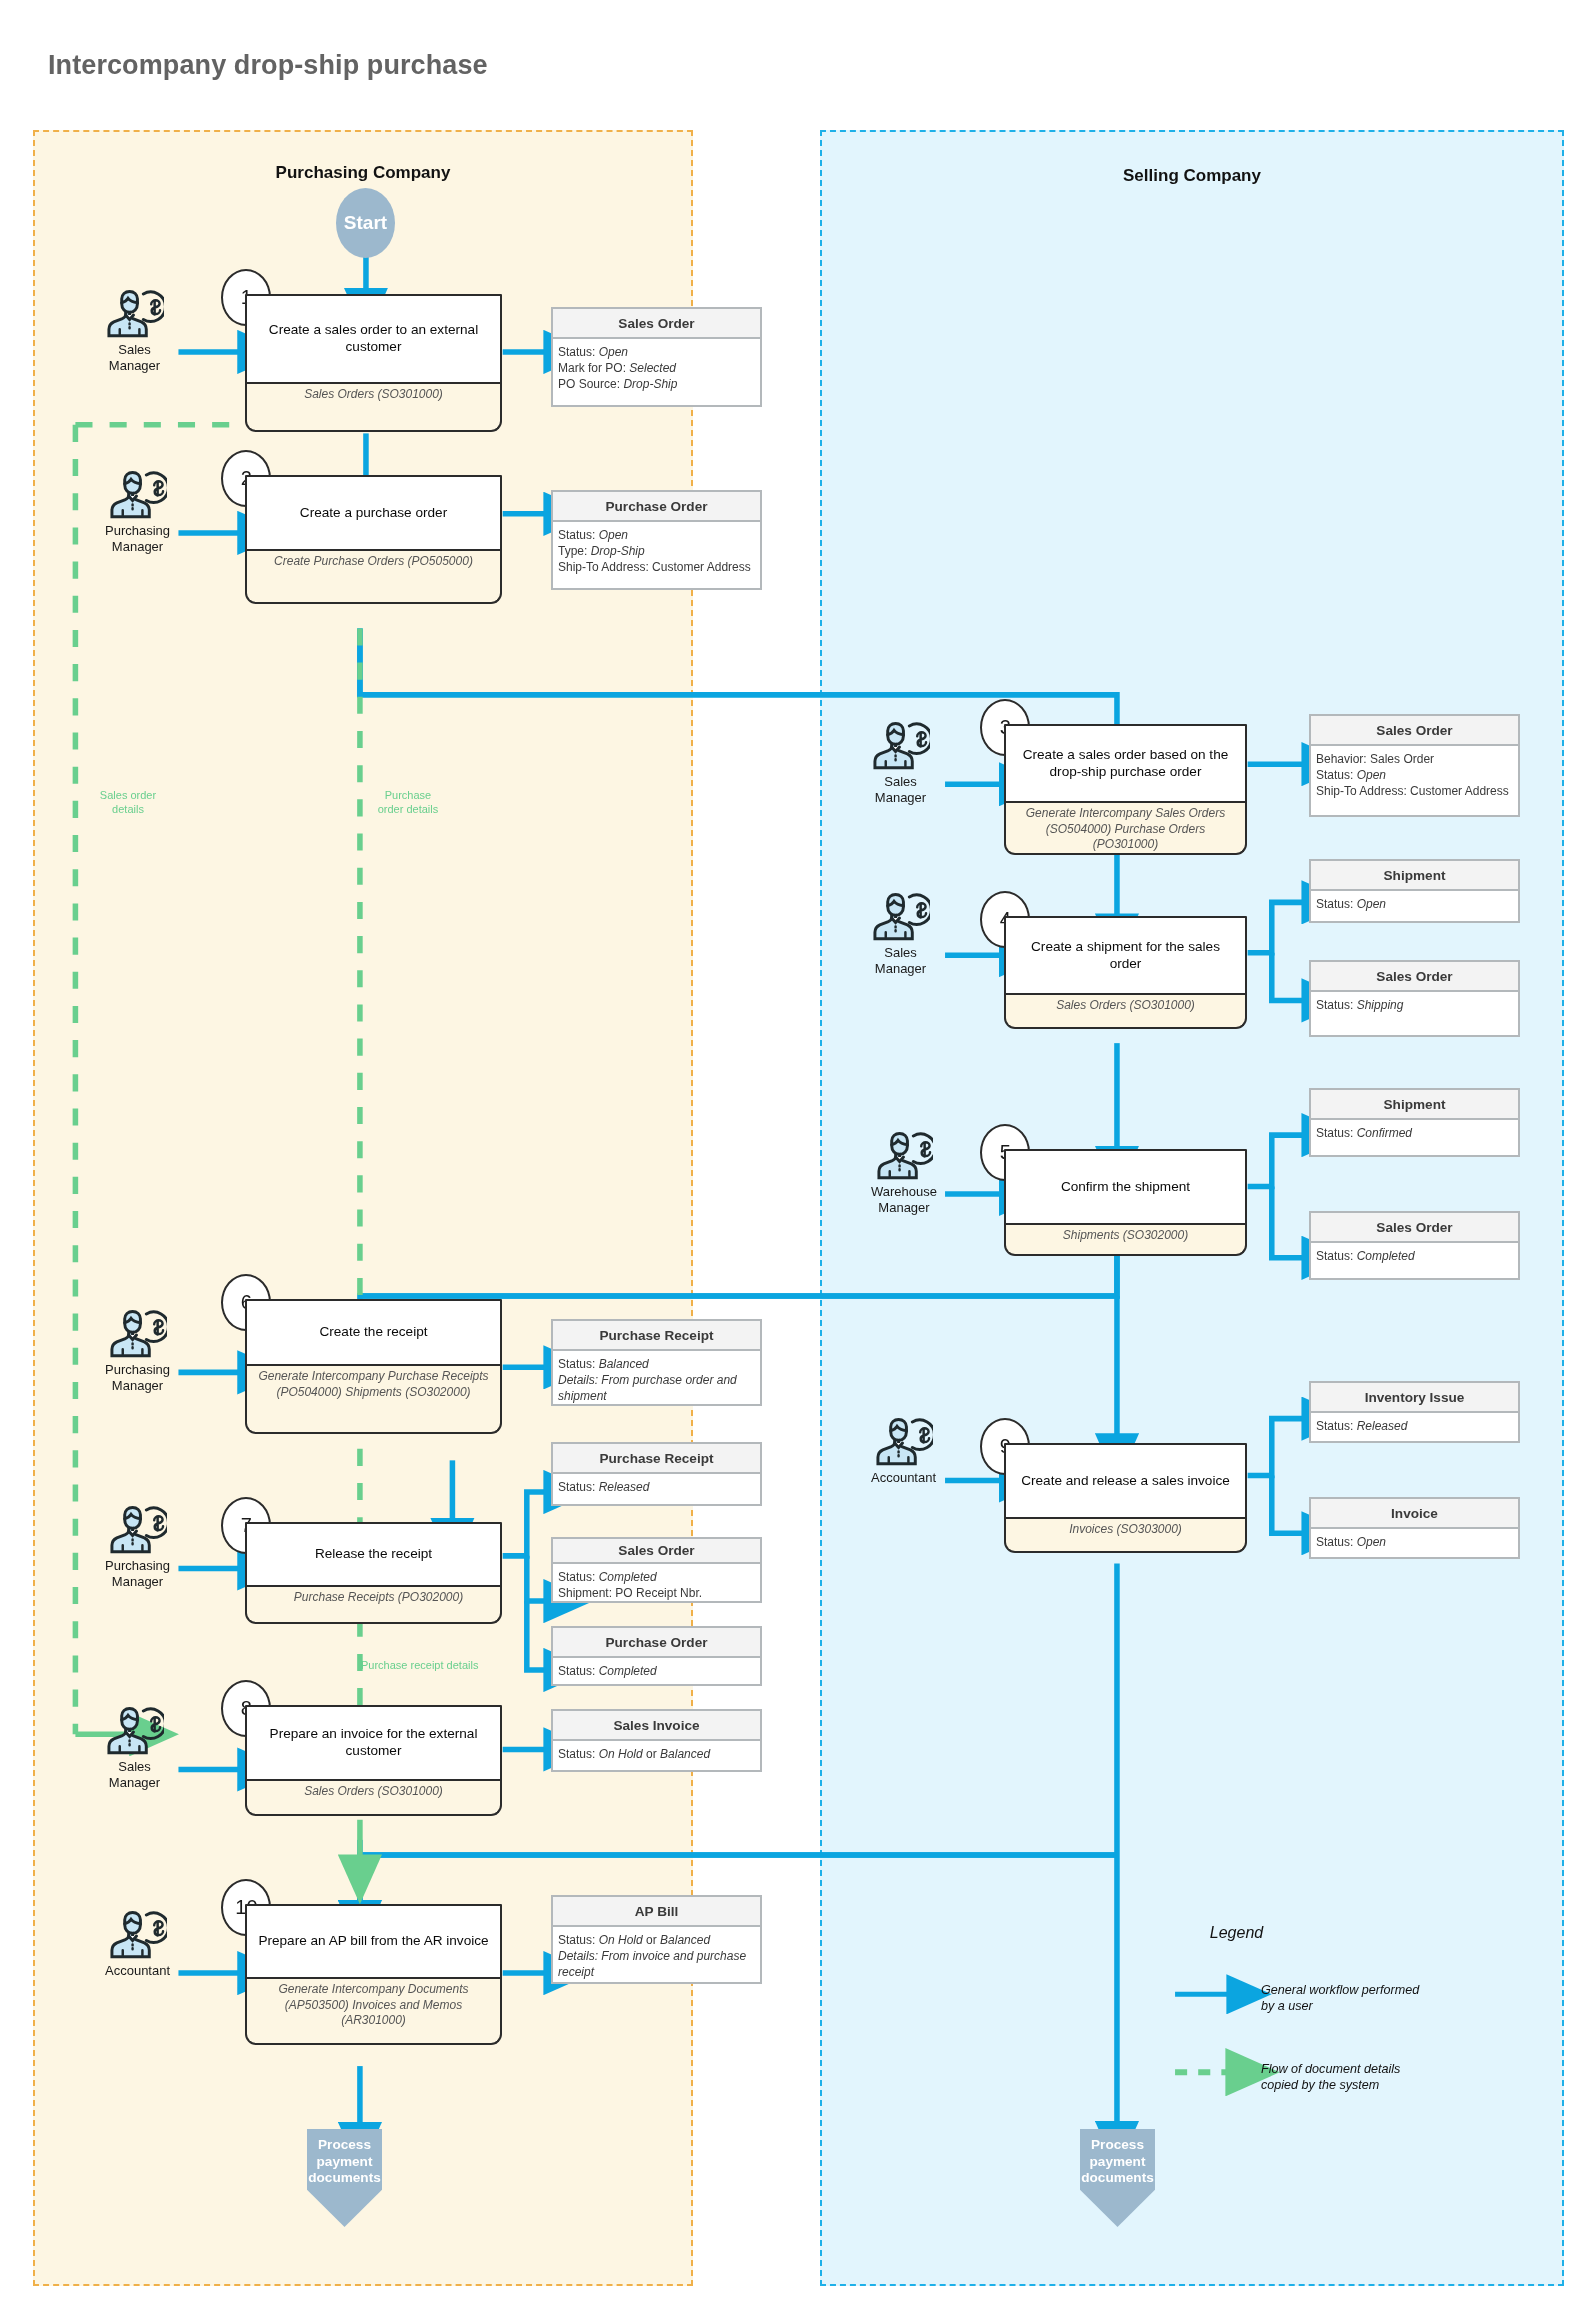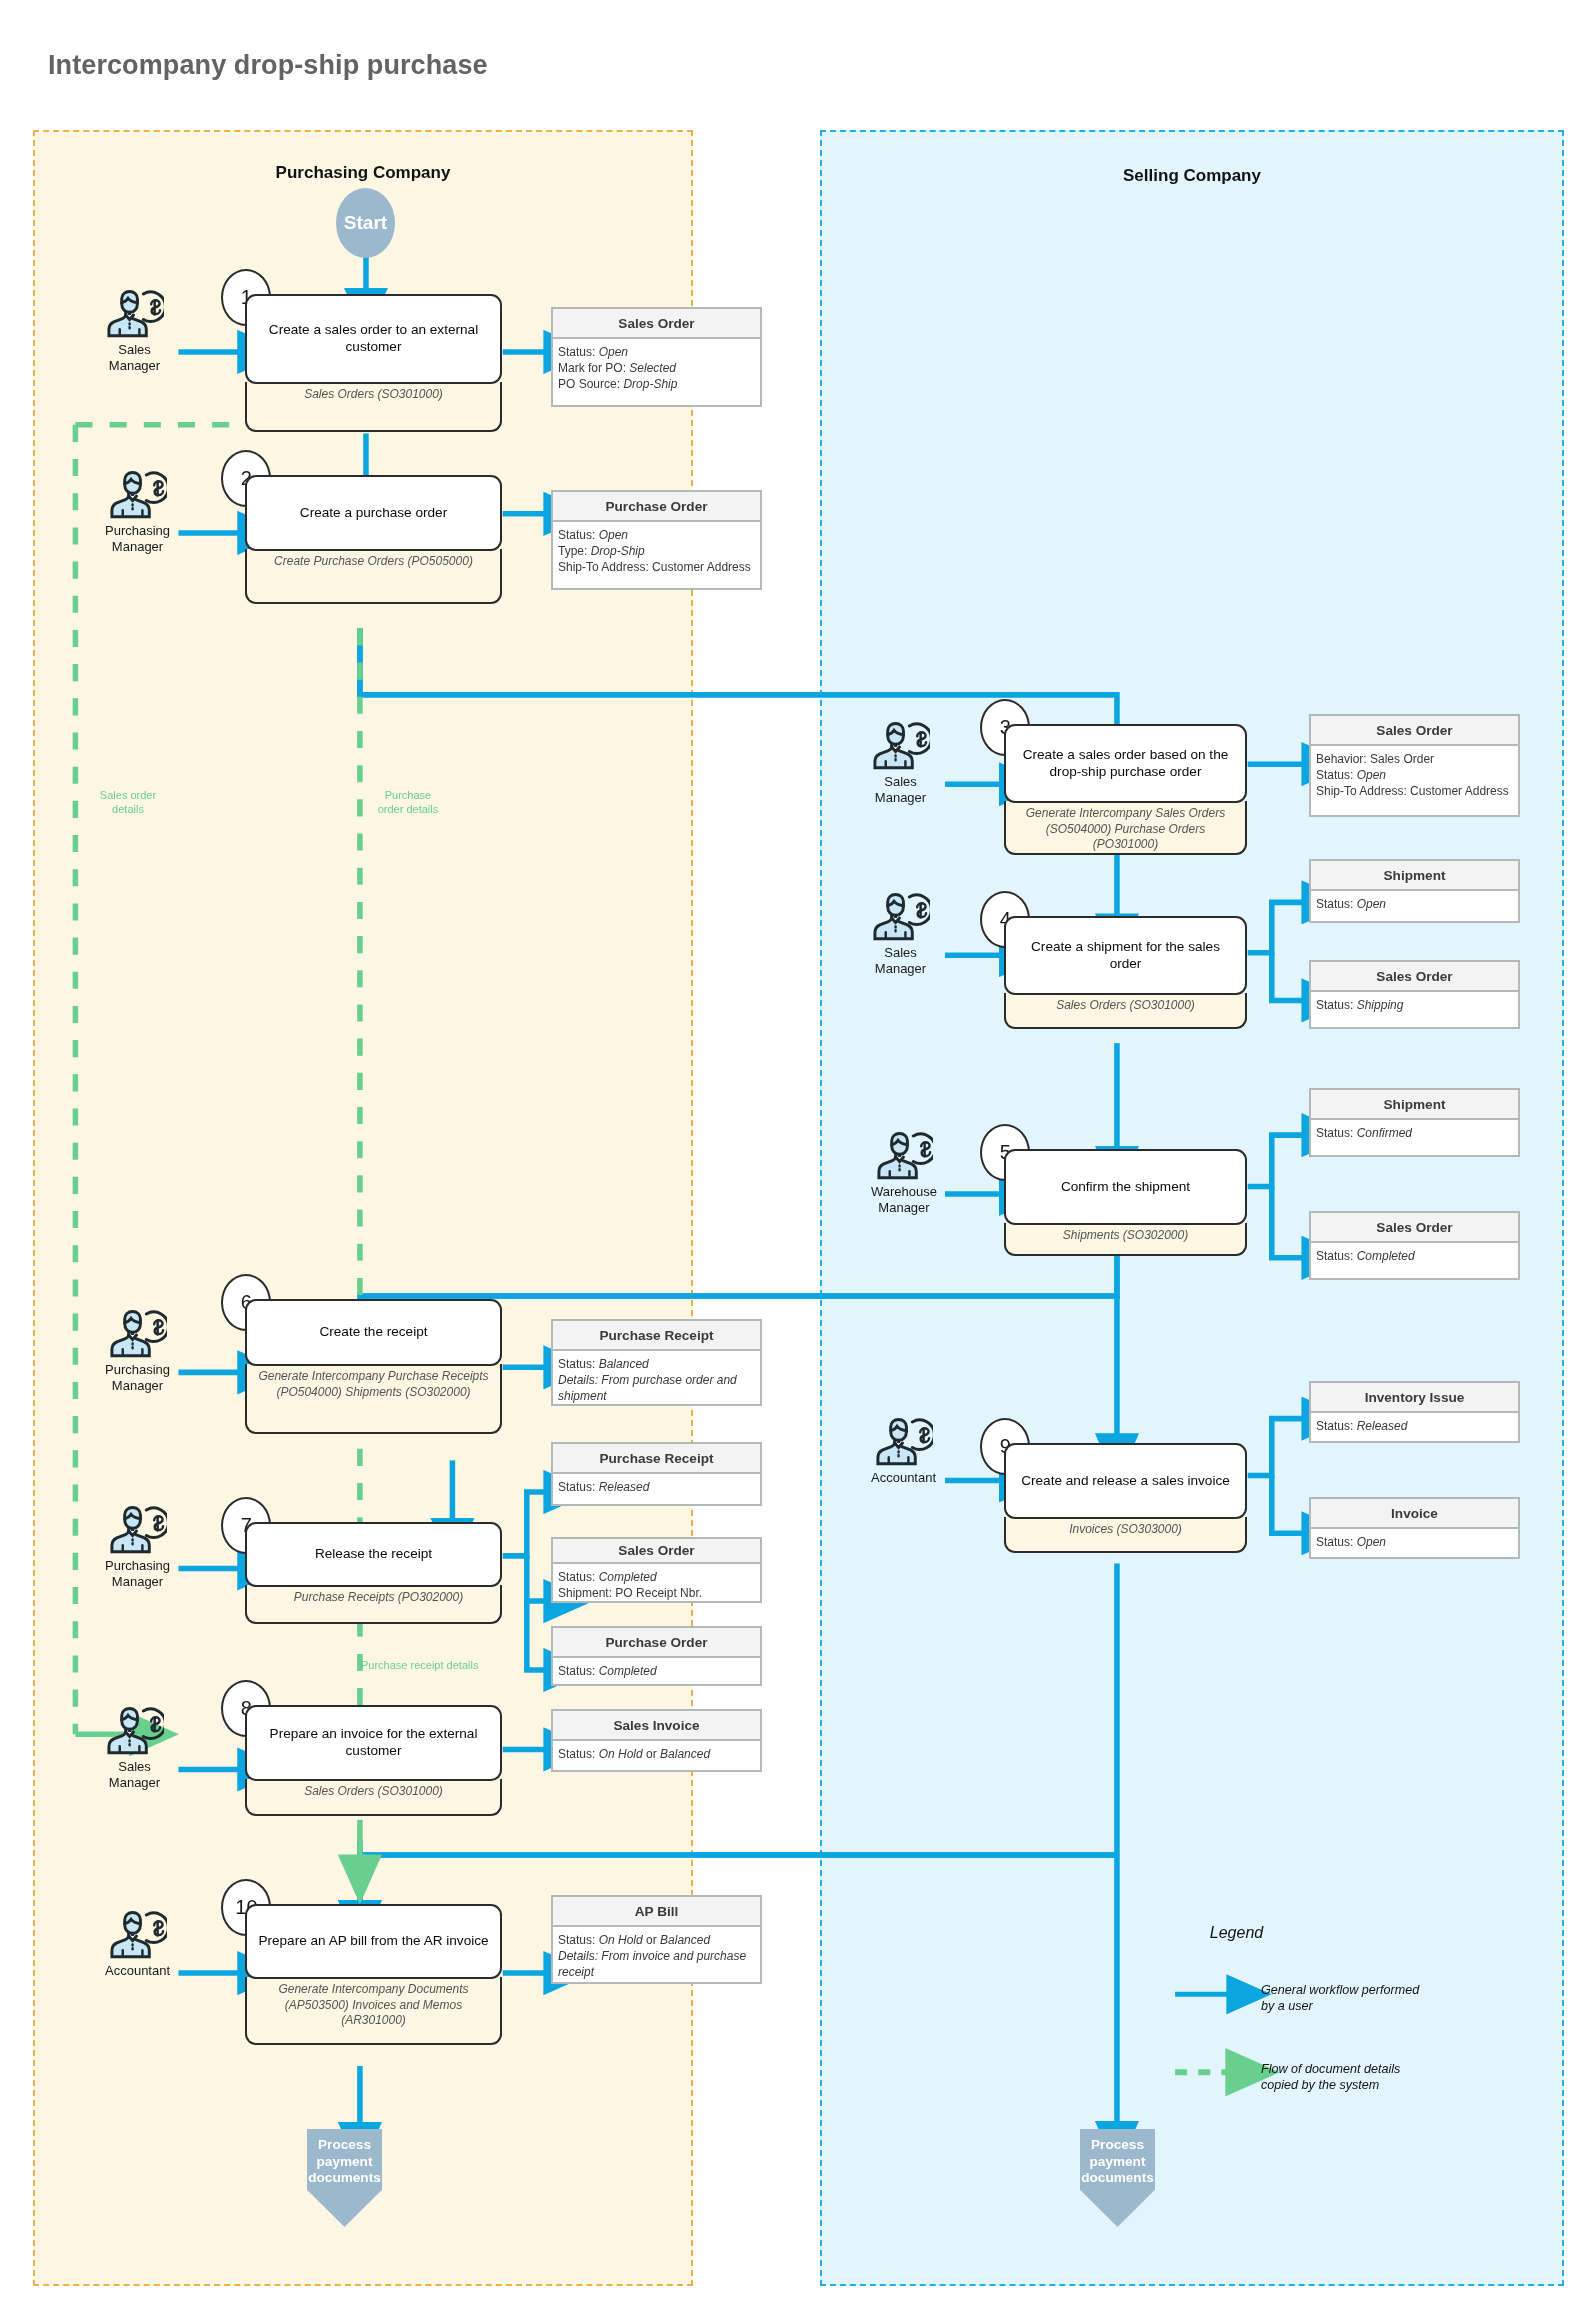--- a/index.html
+++ b/index.html
@@ -19,21 +19,21 @@
 
   
   #wires{position:absolute;left:0;top:0;width:1594px;height:2319px;pointer-events:none;}
 
   
   .start-oval{position:absolute;width:59px;height:70px;border-radius:50%;background:#9cb8cd;
     display:flex;align-items:center;justify-content:center;color:#fff;font-size:19px;font-weight:bold;}
 
   
   .proc{position:absolute;box-sizing:border-box;}
-  .proc .body{box-sizing:border-box;border:2.5px solid #2b2b2b;border-radius:11px;background:#ffffff;
+  .proc .body{box-sizing:border-box;border:2.5px solid #2b2b2b;border-radius:1px;background:#ffffff;
     display:flex;align-items:center;justify-content:center;text-align:center;
     font-size:13.6px;color:#0a0a0a;line-height:1.25;padding:3px 8px;position:relative;z-index:2;}
   .proc .foot{box-sizing:border-box;border:2.5px solid #2b2b2b;border-top:none;border-radius:0 0 11px 11px;
     margin-top:-2px;display:flex;align-items:flex-start;justify-content:center;text-align:center;
     font-size:12px;font-style:italic;color:#555;line-height:1.3;padding:5px 6px 4px;}
   .foot-beige{background:#fdf6e3;}
   .foot-cream{background:#fdf6e3;}
   .step-badge{position:absolute;left:-23.6px;top:-25px;width:46px;height:53px;border-radius:50%;
     background:#ffffff;border:2.5px solid #2b2b2b;display:flex;align-items:center;justify-content:center;
     font-size:20px;color:#1a1a1a;z-index:1;}
@@ -441,21 +441,21 @@
 
   <div class="doc" style="left:1309px;top:859px;width:211px;">
     <div class="hd">Shipment</div>
     <div class="bd" style="height:30px;">
         <div>Status: <i>Open</i></div>
       </div>
   </div>
 
   <div class="doc" style="left:1309px;top:960px;width:211px;">
     <div class="hd">Sales Order</div>
-    <div class="bd" style="height:35px;">
+    <div class="bd" style="height:43px;">
         <div>Status: <i>Shipping</i></div>
       </div>
   </div>
 
   <div class="doc" style="left:1309px;top:1088px;width:211px;">
     <div class="hd">Shipment</div>
     <div class="bd" style="height:35px;">
         <div>Status: <i>Confirmed</i></div>
       </div>
   </div>

